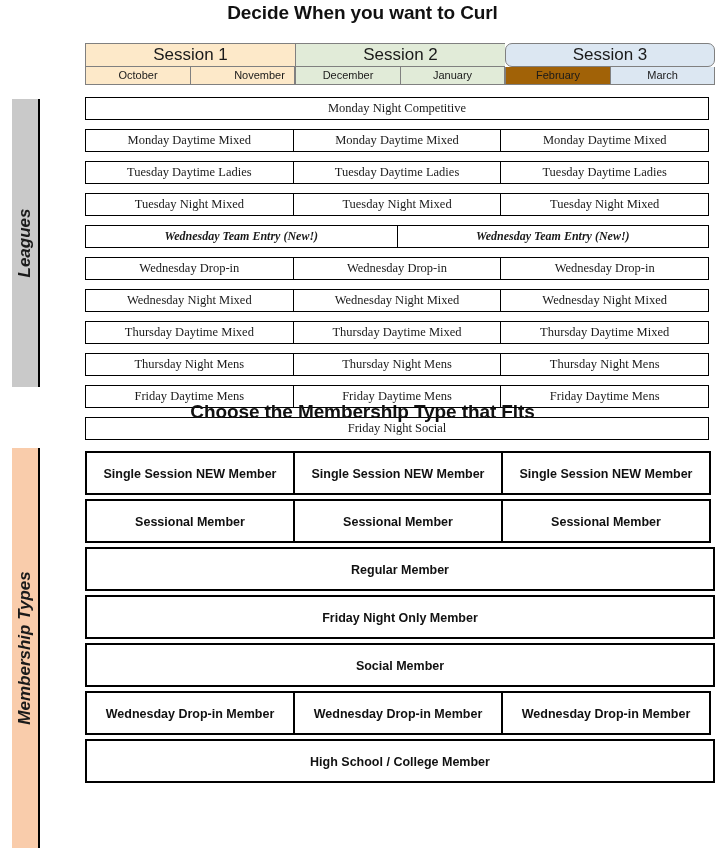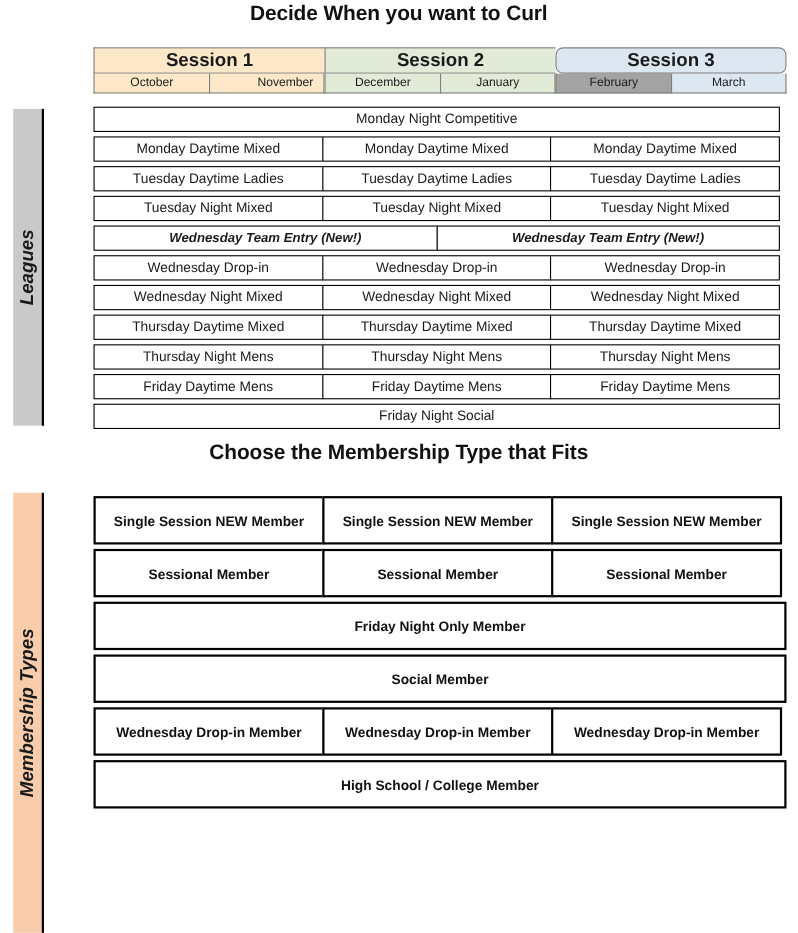--- a/index.html
+++ b/index.html
@@ -75,21 +75,20 @@
   
   #session-table {
     position: absolute;
     left: 85px;
     top: 43px;
     width: 630px;
   }
   .session-row {
     display: flex;
     width: 630px;
-    font-weight: bold;
   }
   .session-cell {
     box-sizing: border-box;
     width: 210px;
     height: 24px;
     line-height: 22px;
     text-align: center;
     font-size: 17px;
     border: 1px solid #808080;
     border-right: none;
@@ -117,21 +116,22 @@
   
   #leagues-grid {
     position: absolute;
     left: 85px;
     top: 97px;
     width: 630px;
   }
   .league-row {
     display: flex;
     width: 624px;
-    margin-bottom: 4px;
+    margin-bottom: 9px;
+    font-family: Liberation Serif, serif;
   }
   .league-cell {
     box-sizing: border-box;
     height: 23px;
     line-height: 21px;
     text-align: center;
     font-size: 12.5px;
     border: 1px solid #000000;
     background: #ffffff;
     color: #1a1a1a;
@@ -182,21 +182,21 @@
   <div class="session-row">
       <div class="session-cell tone-1" style="background: rgb(253, 233, 201);">Session 1</div>
       <div class="session-cell tone-2" style="background: rgb(225, 235, 216);">Session 2</div>
       <div class="session-cell tone-3" style="background: rgb(220, 231, 242);">Session 3</div>
     </div>
   <div class="month-row">
       <div class="month-cell" style="background: rgb(253, 233, 201);">October</div>
       <div class="month-cell last-of-group" style="background: rgb(253, 233, 201); padding-left: 34px;">November</div>
       <div class="month-cell" style="background: rgb(225, 235, 216);">December</div>
       <div class="month-cell last-of-group" style="background: rgb(225, 235, 216);">January</div>
-      <div class="month-cell" style="background: #a3a3a3;">February</div>
+      <div class="month-cell" style="background: #a16207;">February</div>
       <div class="month-cell last-of-group" style="background: rgb(220, 231, 242);">March</div>
     </div>
 </div>
 
 <div class="side-band" id="band-leagues" style="background: rgb(201, 201, 201);">
   <span class="band-label">Leagues</span>
 </div>
 
 <div id="leagues-grid">
     <div class="league-row">
@@ -262,20 +262,23 @@
       <div class="member-cell span1">Single Session NEW Member</div>
       <div class="member-cell span1">Single Session NEW Member</div>
       <div class="member-cell span1">Single Session NEW Member</div>
     </div>
     <div class="member-row">
       <div class="member-cell span1">Sessional Member</div>
       <div class="member-cell span1">Sessional Member</div>
       <div class="member-cell span1">Sessional Member</div>
     </div>
     <div class="member-row">
+      <div class="member-cell span3">Regular Member</div>
+    </div>
+    <div class="member-row">
       <div class="member-cell span3">Friday Night Only Member</div>
     </div>
     <div class="member-row">
       <div class="member-cell span3">Social Member</div>
     </div>
     <div class="member-row">
       <div class="member-cell span1">Wednesday Drop-in Member</div>
       <div class="member-cell span1">Wednesday Drop-in Member</div>
       <div class="member-cell span1">Wednesday Drop-in Member</div>
     </div>

